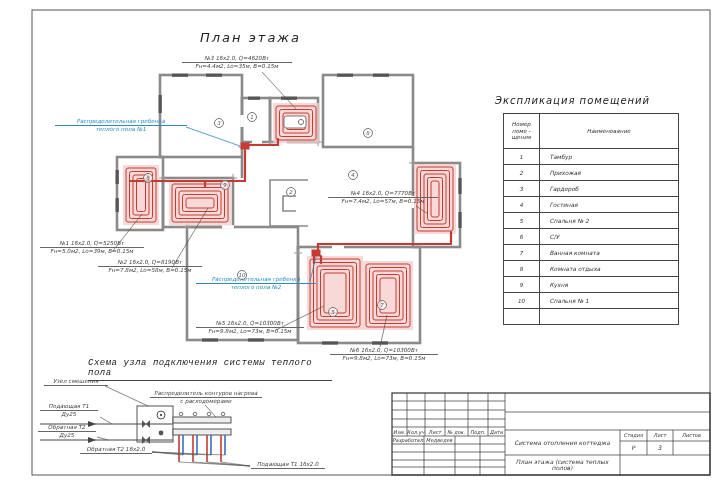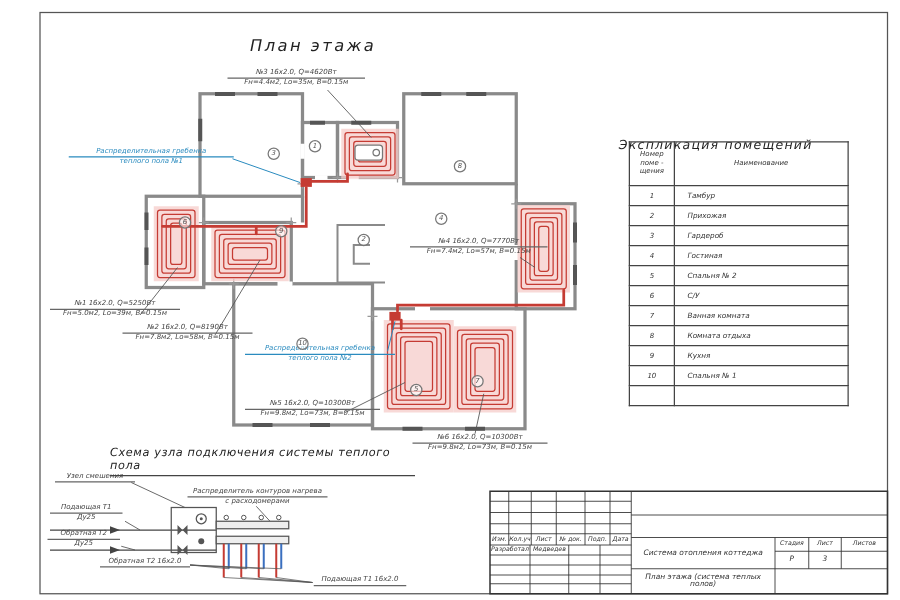--- a/index.html
+++ b/index.html
@@ -4,21 +4,21 @@
 <style>
   html,body{margin:0;padding:0;}
   body{width:720px;height:480px;background:#fff;position:relative;overflow:hidden;
        font-family:"DejaVu Sans",sans-serif;}
   #sheet{position:absolute;left:0;top:0;width:720px;height:480px;}
   svg{position:absolute;left:0;top:0;}
   .txt{position:absolute;font-style:italic;color:#333;}
   .center{text-align:left;}
   .plan-title{font-size:13px;letter-spacing:2px;color:#222;}
   .sec-title{font-size:10px;letter-spacing:1px;color:#222;}
-  .dia-title{font-size:9px;letter-spacing:.5px;color:#222;}
+  .dia-title{font-size:9px;letter-spacing:.5px;color:#222;font-family:Liberation Mono, monospace;}
   .lbl{font-size:5.6px;line-height:1.25;color:#444;text-align:center;}
   .lbl .u{display:block;border-bottom:.8px solid #666;padding-bottom:.5px;}
   .blue{color:#2a8bbf;}
   .blue .u{border-bottom:.8px solid #2a8bbf;}
   .marker{position:absolute;width:10px;height:10px;border:.8px solid #777;border-radius:50%;
           font-size:5.5px;font-style:italic;color:#555;display:flex;align-items:center;justify-content:center;
           background:rgba(255,255,255,.6);box-sizing:border-box;}
   
   #expl{position:absolute;left:503px;top:113px;border-collapse:collapse;}
   #expl td{border:.9px solid #444;font-style:italic;color:#333;}
@@ -286,21 +286,21 @@
 <div class="marker" style="left:286px;top:187px;">2</div>
 <div class="marker" style="left:214px;top:118px;">3</div>
 <div class="marker" style="left:348px;top:170px;">4</div>
 <div class="marker" style="left:328px;top:307px;">5</div>
 <div class="marker" style="left:143px;top:173px;">6</div>
 <div class="marker" style="left:377px;top:300px;">7</div>
 <div class="marker" style="left:363px;top:128px;">8</div>
 <div class="marker" style="left:220px;top:180px;">9</div>
 <div class="marker" style="left:237px;top:270px;">10</div>
 
-<div class="txt sec-title center" style="left:495px;top:95px;width:180px;margin-top:16px;">Экспликация помещений</div>
+<div class="txt sec-title center" style="left:495px;top:95px;width:180px;">Экспликация помещений</div>
 <table id="expl">
   <tbody>
         <tr>
     <td class="h hdr1">Номер
 поме -
 щения</td>
     <td class="h">Наименование</td>
   </tr>
   <tr>
           <td class="num">1</td>

